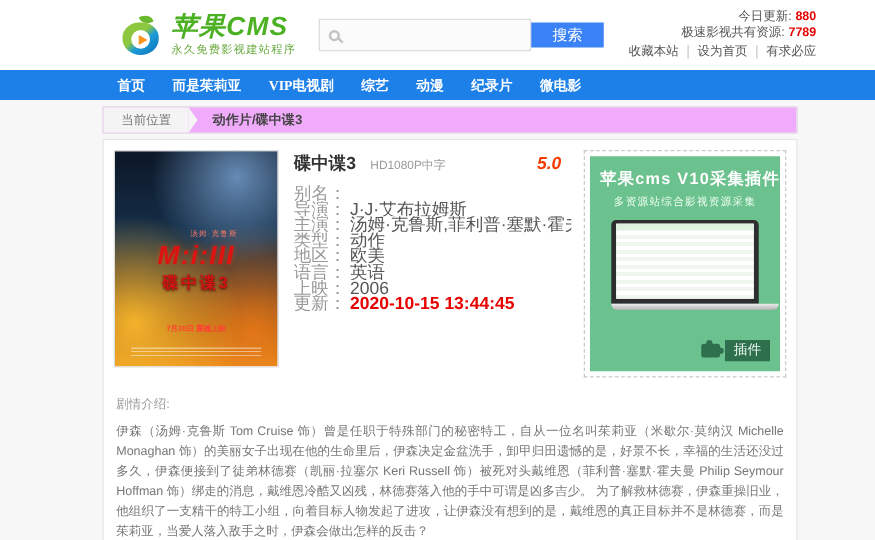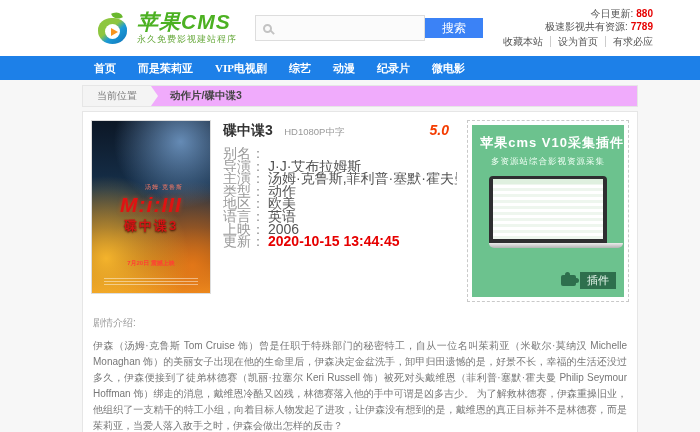--- a/index.html
+++ b/index.html
@@ -47,21 +47,21 @@
   .crumb { display:flex; align-items:center; height:22px; background:#f0abfc; border:1px solid #e6e6e6; }
   .crumb-tab { background:#f4f4f4; color:#777; font-size:10px; padding:0 14px; height:100%; display:flex; align-items:center; }
   .crumb-arrow { width:0; height:0; border-left:7px solid #f4f4f4; border-top:10px solid transparent; border-bottom:10px solid transparent; }
   .crumb-path { margin-left:12px; font-size:10.5px; font-weight:bold; color:#444; }
 
   
   .main-box { margin-top:4px; background:#fff; border:1px solid #e6e6e6; padding:8px 8px 0 8px; }
   .movie-flex { display:flex; }
 
   
-  .poster { width:120px; height:174px; flex:0 0 auto; position:relative; border:1px solid #ddd; overflow:hidden;
+  .poster { width:132px; height:174px; flex:0 0 auto; position:relative; border:1px solid #ddd; overflow:hidden;
     background:
       radial-gradient(circle at 75% 12%, rgba(130,175,225,.75), transparent 38%),
       radial-gradient(circle at 12% 80%, rgba(250,185,45,.95), transparent 48%),
       radial-gradient(circle at 85% 84%, rgba(240,125,25,.85), transparent 48%),
       linear-gradient(180deg,#0c1726 0%,#16304b 40%,#3a3030 62%,#8a4d12 82%,#e99420 100%); }
   .p-names { position:absolute; top:36%; width:100%; text-align:center; padding-left:22%; color:#ff7a64; font-size:6px; letter-spacing:1px; }
   .p-title { position:absolute; top:42%; width:100%; text-align:center; font-size:21px; font-weight:bold; font-style:italic;
     color:#df1212; text-shadow:0 0 4px rgba(255,70,0,.55); letter-spacing:1px; }
   .p-cn { position:absolute; top:56%; width:100%; text-align:center; font-size:13px; font-weight:bold; color:#d41414;
     letter-spacing:2px; text-shadow:0 1px 2px #3a0d00; }

